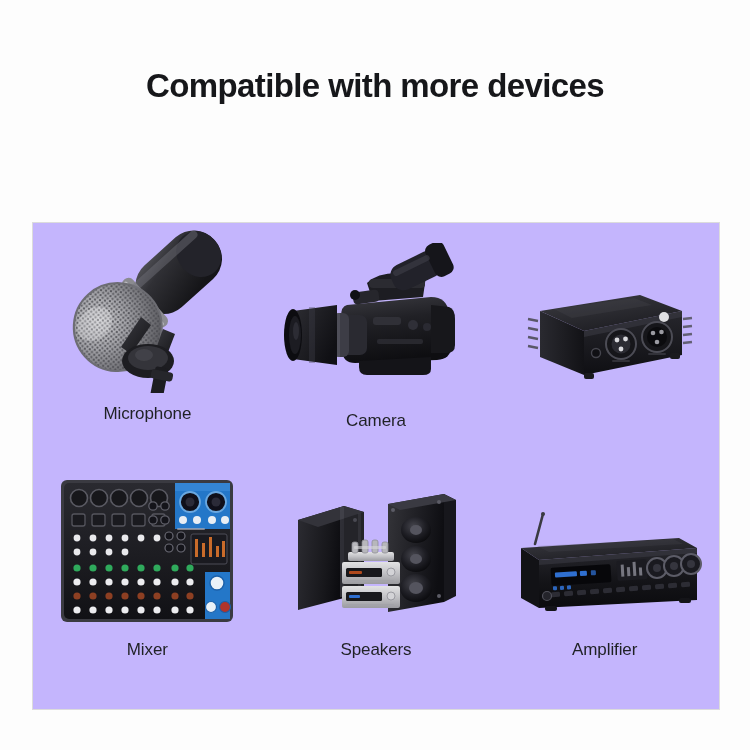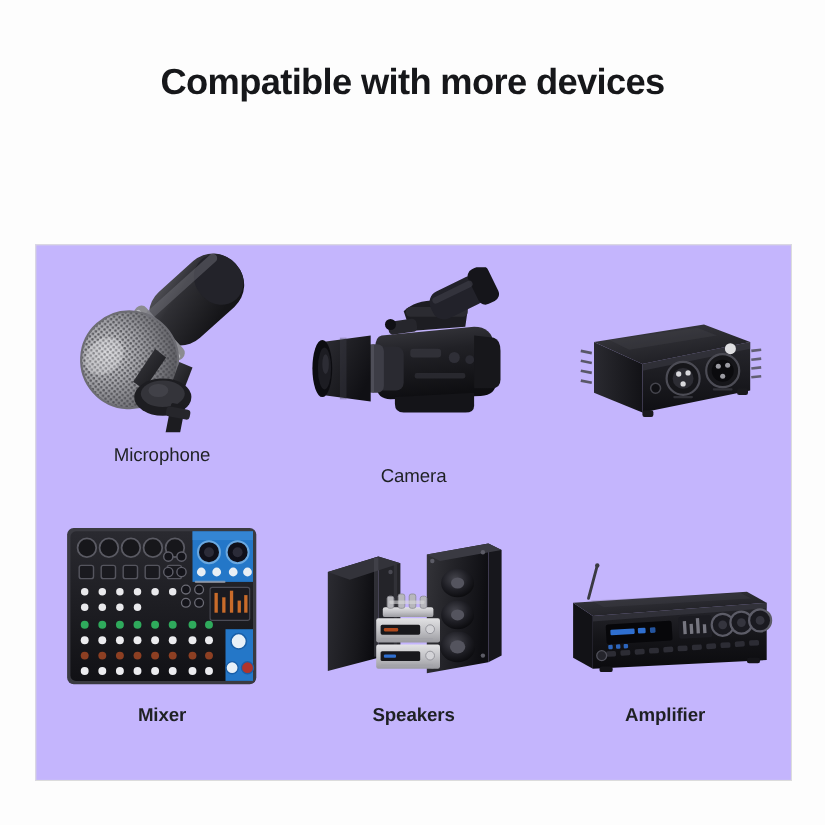--- a/index.html
+++ b/index.html
@@ -9,21 +9,21 @@
     font-family:"Liberation Sans", sans-serif;
     -webkit-font-smoothing:antialiased;
     overflow:hidden;
   }
   .page{position:relative;width:750px;height:750px;box-sizing:border-box;}
 
   
   .hdr{padding-top:56px;text-align:center;}
   .title{
     font-size:33px;font-weight:bold;color:#16171a;
-    letter-spacing:-0.6px;line-height:1.1;margin:0;
+    letter-spacing:-0.6px;line-height:1.1;margin:12px;
   }
   .subtitle{
     font-size:20.5px;font-weight:normal;color:#303236;
     letter-spacing:-0.1px;margin:21px 0 0 0;line-height:1.2;
   }
 
   
   .card{
     position:absolute;left:32px;top:222px;
     width:688px;height:488px;
@@ -42,27 +42,27 @@
     display:flex;align-items:flex-end;justify-content:center;
   }
   .label{
     font-size:17px;color:#1f2124;letter-spacing:-0.1px;
     margin-top:6px;white-space:nowrap;
   }
   
   .c-mic   .stage{height:174px;}
   .c-mic   .label{margin-top:7px;}
   .c-cam   .stage{height:174px;}
-  .c-cam   .label{margin-top:26px;}
+  .c-cam   .label{margin-top:14px;}
   .c-pp    .stage{height:174px;}
   .c-pp    .label{margin-top:24px;}
   .c-mix   .stage{height:160px;}
   .c-amp   .stage{height:160px;}
   .c-spk   .stage{height:160px;}
-  .r2 .label{margin-top:14px;font-weight:bold;}
+  .r2 .label{margin-top:14px;}
 
   .art{display:block;}
   .r1-art{margin-bottom:4px;}
 </style>
 </head>
 <body>
 
 <div class="page">
 
   <div class="hdr">

